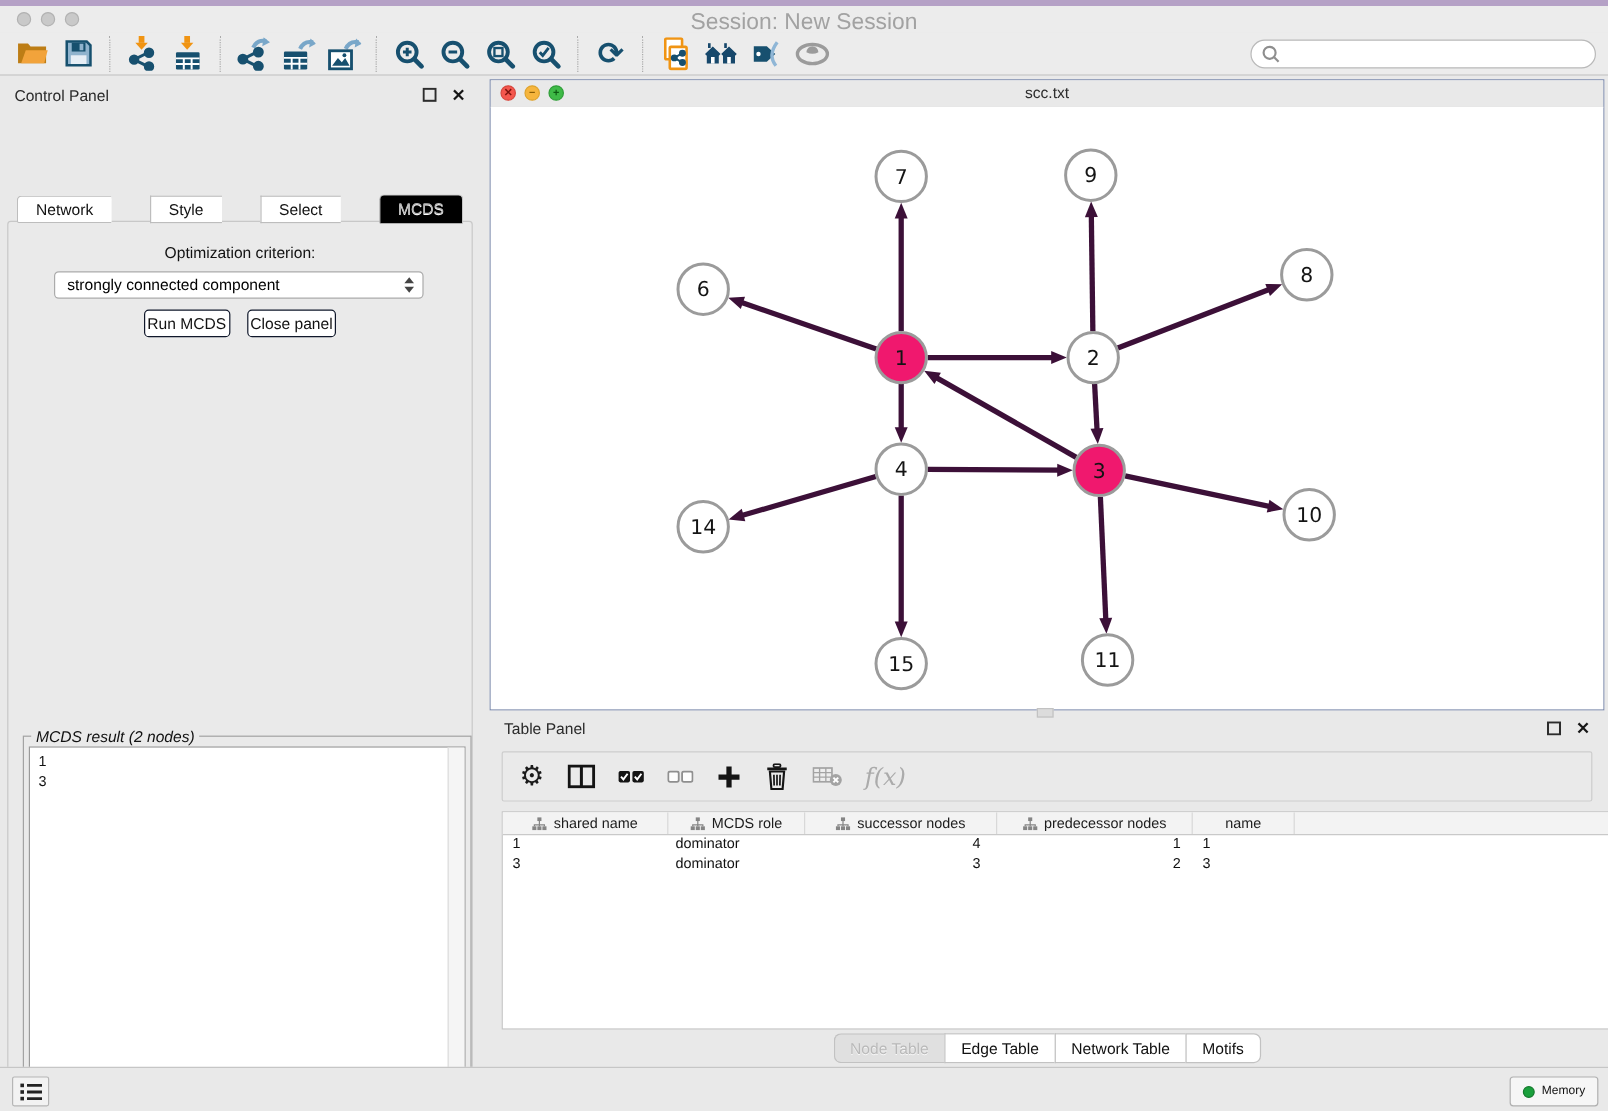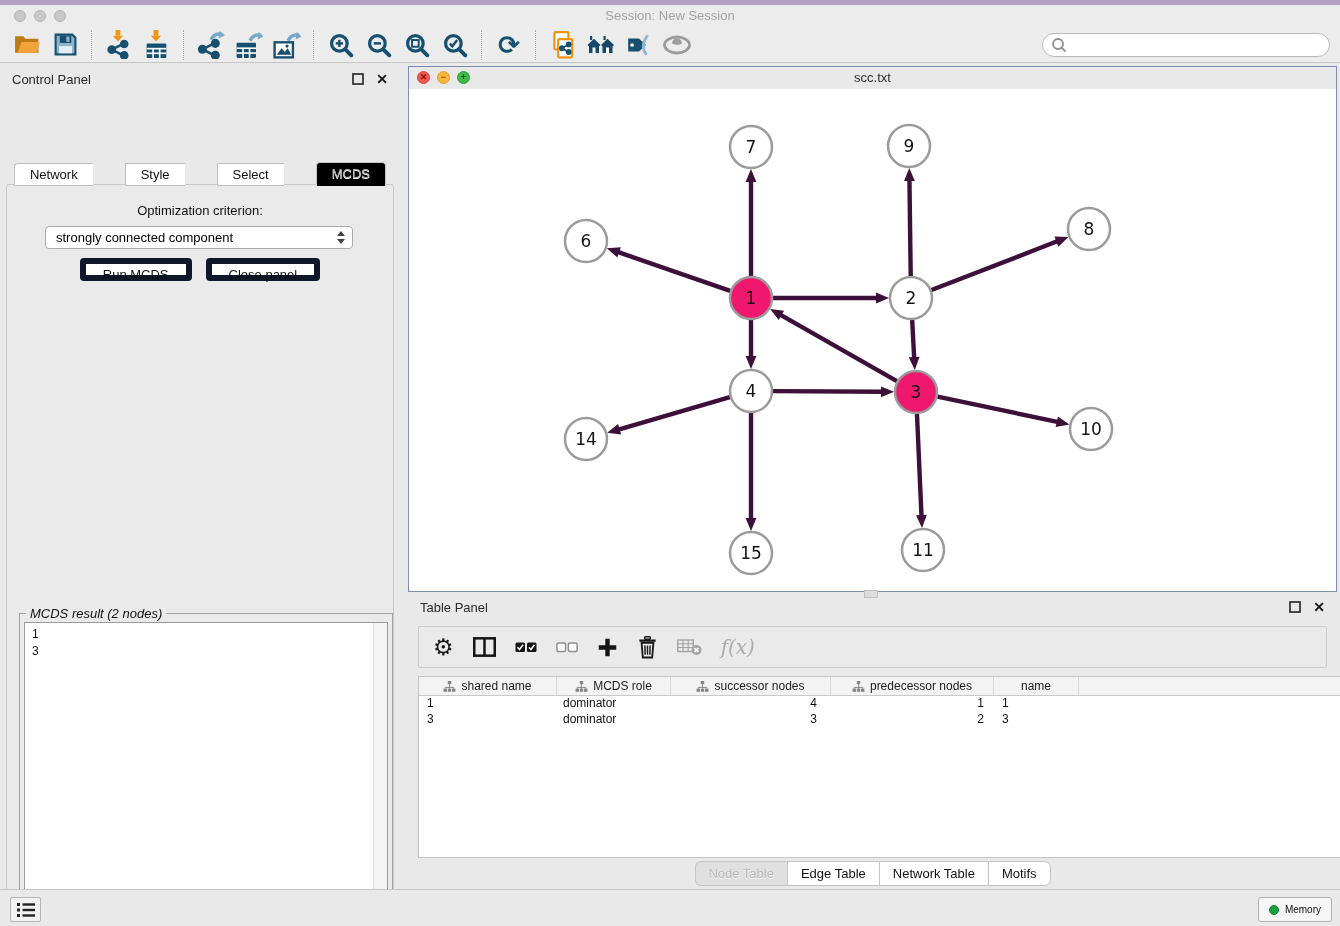--- a/index.html
+++ b/index.html
@@ -3,21 +3,21 @@
 <meta charset="utf-8">
 <style>
   html,body{margin:0;padding:0;background:#d8d8d8;font-family:"Liberation Sans",sans-serif;}
   #app{position:relative;width:1340px;height:926px;background:#e9e9e9;overflow:hidden;
        -webkit-font-smoothing:antialiased;}
   
   .menustrip{position:absolute;top:0;left:0;width:1340px;height:5px;background:#b5a1c6;}
   .titlebar{position:absolute;top:5px;left:0;width:1340px;height:22px;background:#ececec;}
   .tl-dots{position:absolute;left:14px;top:5px;display:flex;gap:8px;}
   .tl-dot{width:12px;height:12px;border-radius:50%;background:#c9c9c9;border:1px solid #b2b2b2;box-sizing:border-box;}
-  .app-title{position:absolute;left:0;right:0;top:3px;text-align:center;font-size:13px;color:#a2a2a2;}
+  .app-title{position:absolute;left:0;right:0;top:3px;text-align:center;font-size:19px;color:#a2a2a2;}
   .toolbar{position:absolute;top:27px;left:0;width:1340px;height:36px;background:#ececec;
            border-bottom:1px solid #c6c6c6;display:flex;align-items:center;padding-left:8px;box-sizing:border-box;}
   .tbtn{width:38px;height:34px;display:flex;align-items:center;justify-content:center;flex:0 0 auto;}
   .tsep{width:1px;height:30px;border-left:1px dotted #aaa;margin:0 7px;flex:0 0 auto;}
   .refresh-glyph{font-family:"DejaVu Sans",sans-serif;font-size:26px;font-weight:bold;color:#17506f;line-height:1;}
   .searchbox{margin-left:auto;margin-right:10px;width:288px;height:24px;background:#fff;border:1px solid #b9b9b9;
              border-radius:13px;display:flex;align-items:center;padding-left:8px;box-sizing:border-box;}
   .searchbox input{border:none;outline:none;flex:1;height:18px;font-size:13px;background:transparent;}
   
   .panel-header-ic{display:flex;gap:12px;align-items:center;}
@@ -34,21 +34,21 @@
                  border-top-left-radius:4px;border-top-right-radius:4px;text-shadow:0 1px 0 #fff;}
   .cp-box{position:absolute;left:6px;top:118px;width:388px;height:758px;border:1px solid #c8c8c8;border-radius:3px;
           background:#eaeaea;box-sizing:border-box;}
   .opt-label{position:absolute;left:0;right:0;top:18px;text-align:center;font-size:13px;color:#111;}
   .opt-select{position:absolute;left:38px;top:41px;width:308px;height:23px;background:#fff;border:1px solid #ababab;
               border-radius:4px;display:flex;align-items:center;padding-left:10px;font-size:13px;box-sizing:border-box;}
   .stepper{margin-left:auto;margin-right:7px;display:flex;flex-direction:column;gap:3px;align-items:center;}
   .tri-up{width:0;height:0;border-left:4px solid transparent;border-right:4px solid transparent;border-bottom:5px solid #444;}
   .tri-dn{width:0;height:0;border-left:4px solid transparent;border-right:4px solid transparent;border-top:5px solid #444;}
   .btn-row{position:absolute;left:0;right:0;top:73px;display:flex;justify-content:center;gap:14px;}
-  .pbtn{height:23px;line-height:21px;padding:0 17px;background:#fff;border:6px solid #0f172a;border-radius:4px;
+  .pbtn{height:23px;line-height:21px;padding:0 2px;background:#fff;border:1px solid #0f172a;border-radius:4px;
         font-size:13px;color:#111;box-sizing:border-box;}
   .mcds-fieldset{position:absolute;left:12px;top:428px;width:374px;height:378px;border:1px solid #a3a3a3;
                  box-sizing:border-box;}
   .mcds-legend{position:absolute;top:-8px;left:6px;background:#eaeaea;padding:0 4px;font-size:13px;color:#111;font-style:italic;}
   .mcds-text{position:absolute;left:4px;top:8px;right:4px;bottom:4px;background:#fff;border:1px solid #9a9a9a;
              font-size:12px;color:#111;line-height:17px;padding:3px 0 0 7px;box-sizing:border-box;}
   .mcds-scroll{position:absolute;right:0;top:0;bottom:0;width:13px;background:#f5f5f5;border-left:1px solid #ddd;}
   
   #net-window{position:absolute;left:408px;top:66px;width:929px;height:526px;background:#fff;
               border:1px solid #7f8dad;box-sizing:border-box;}

